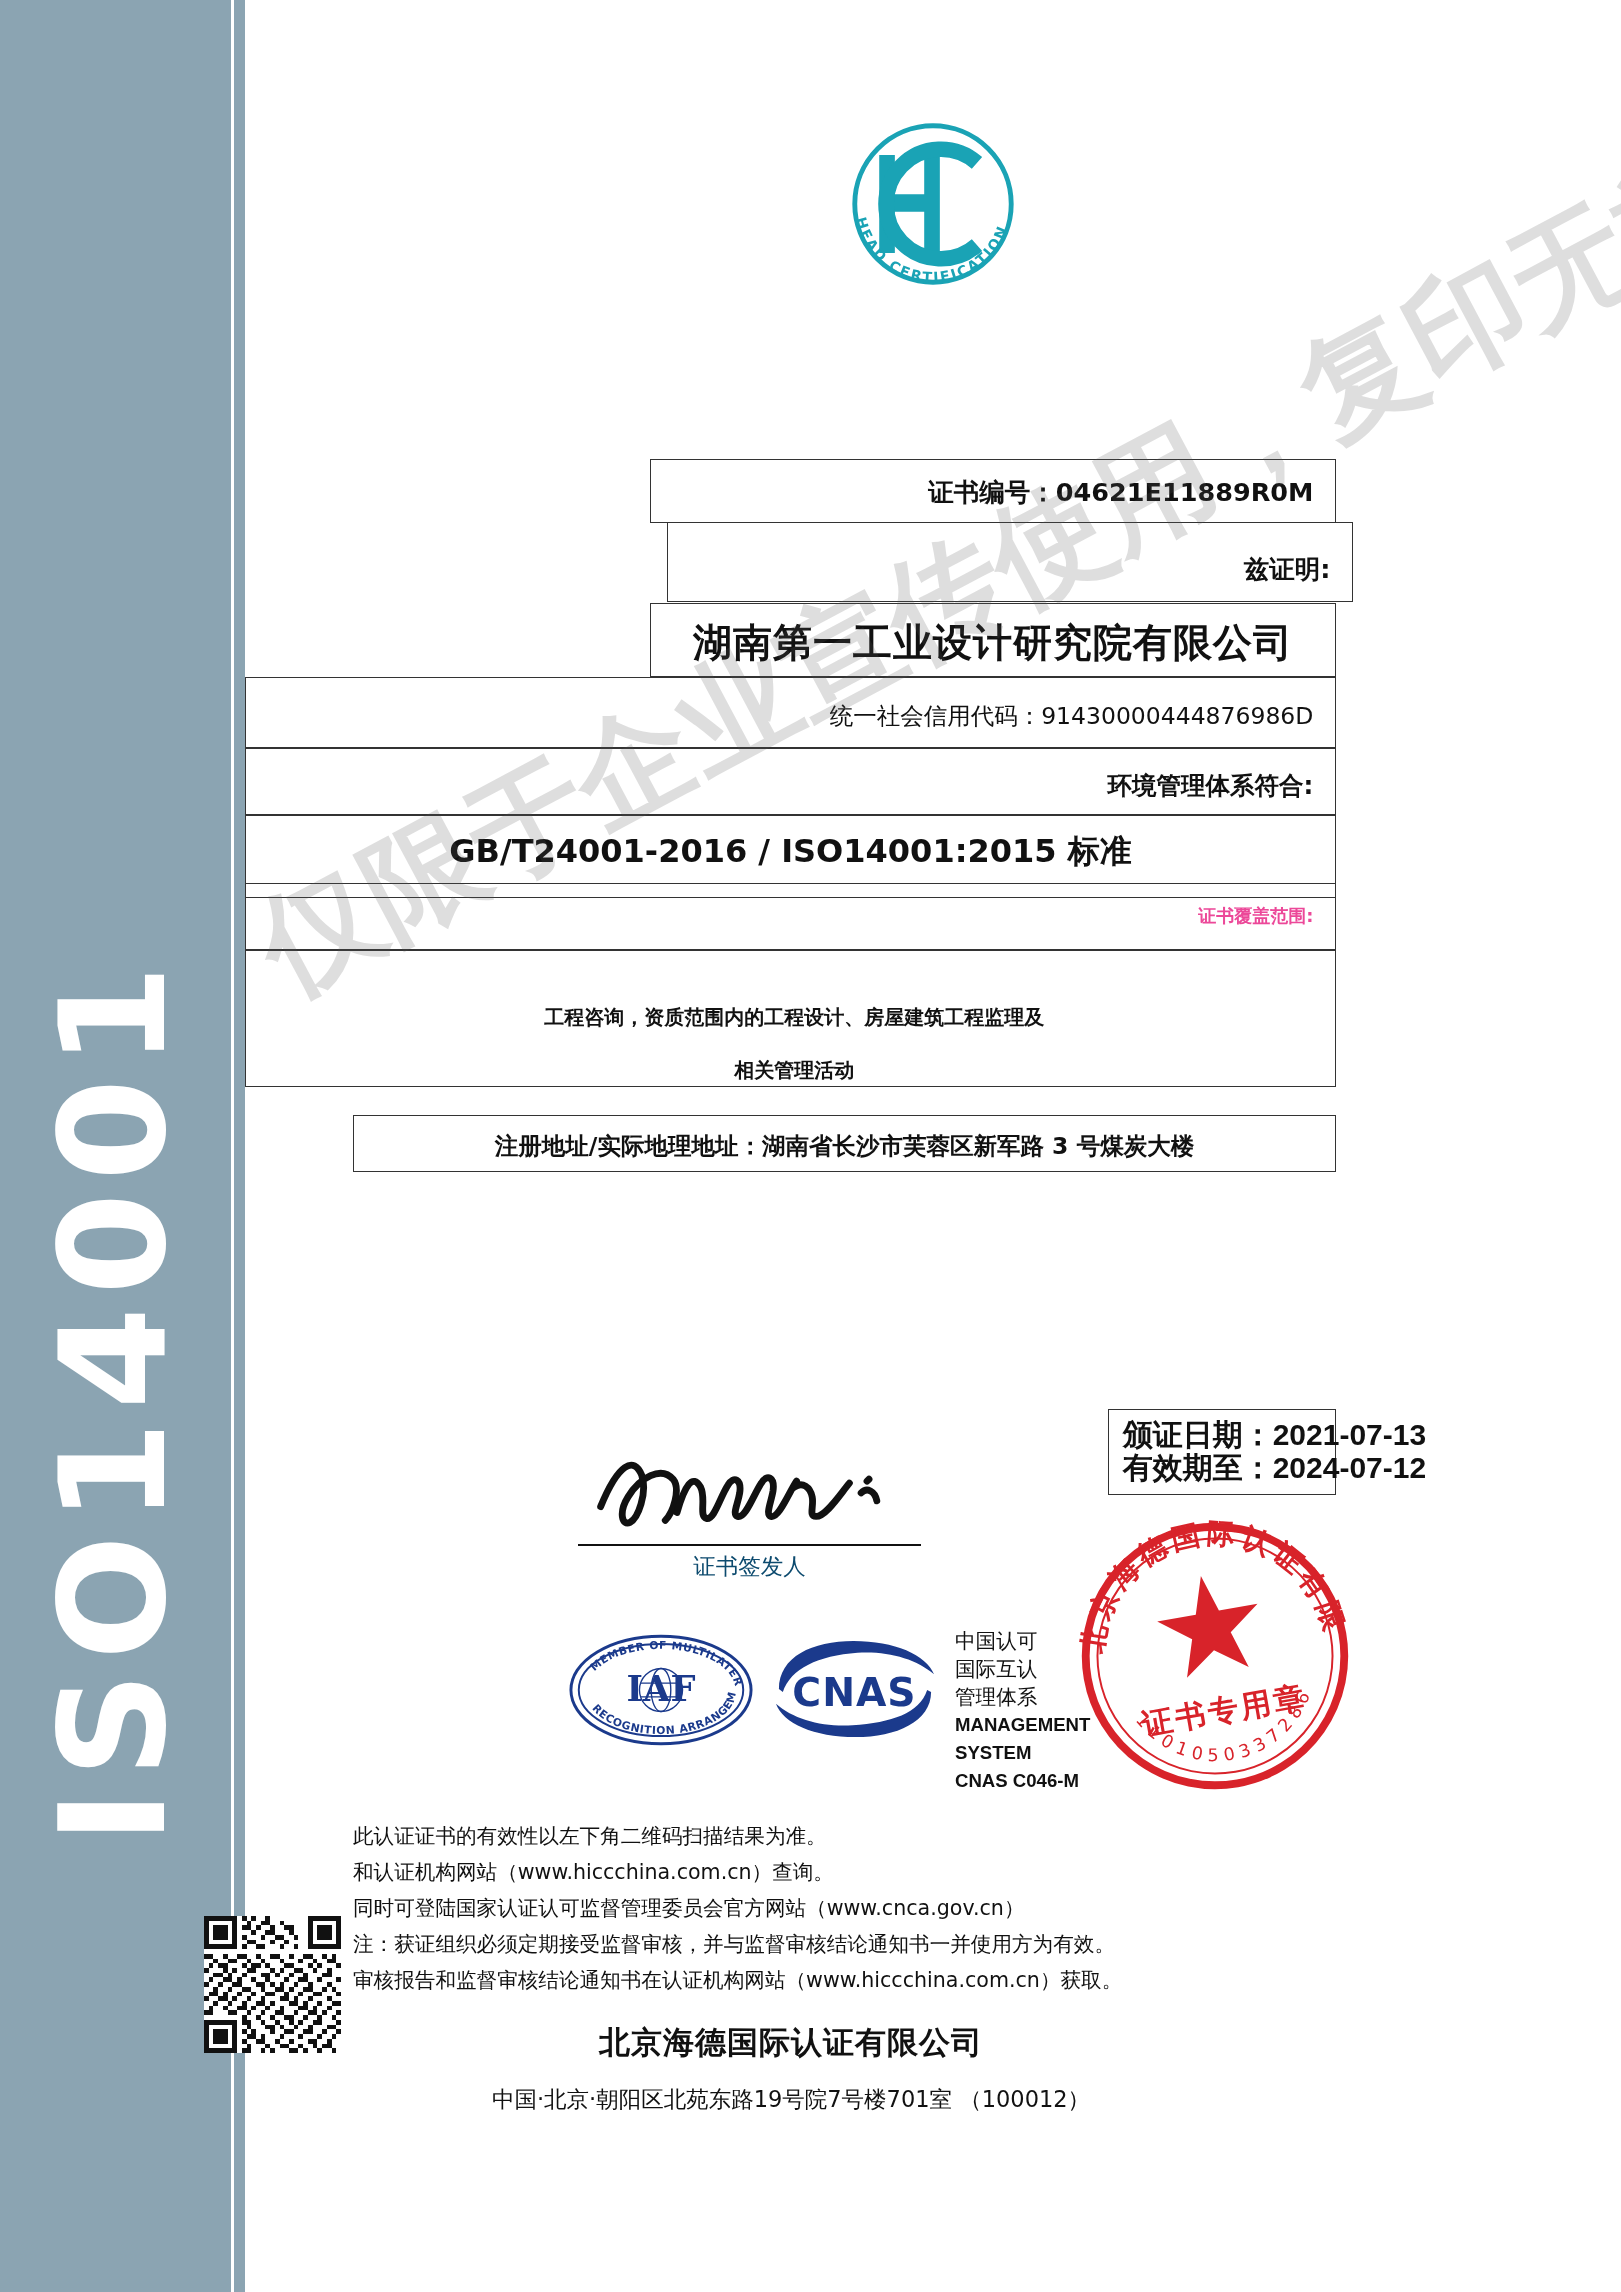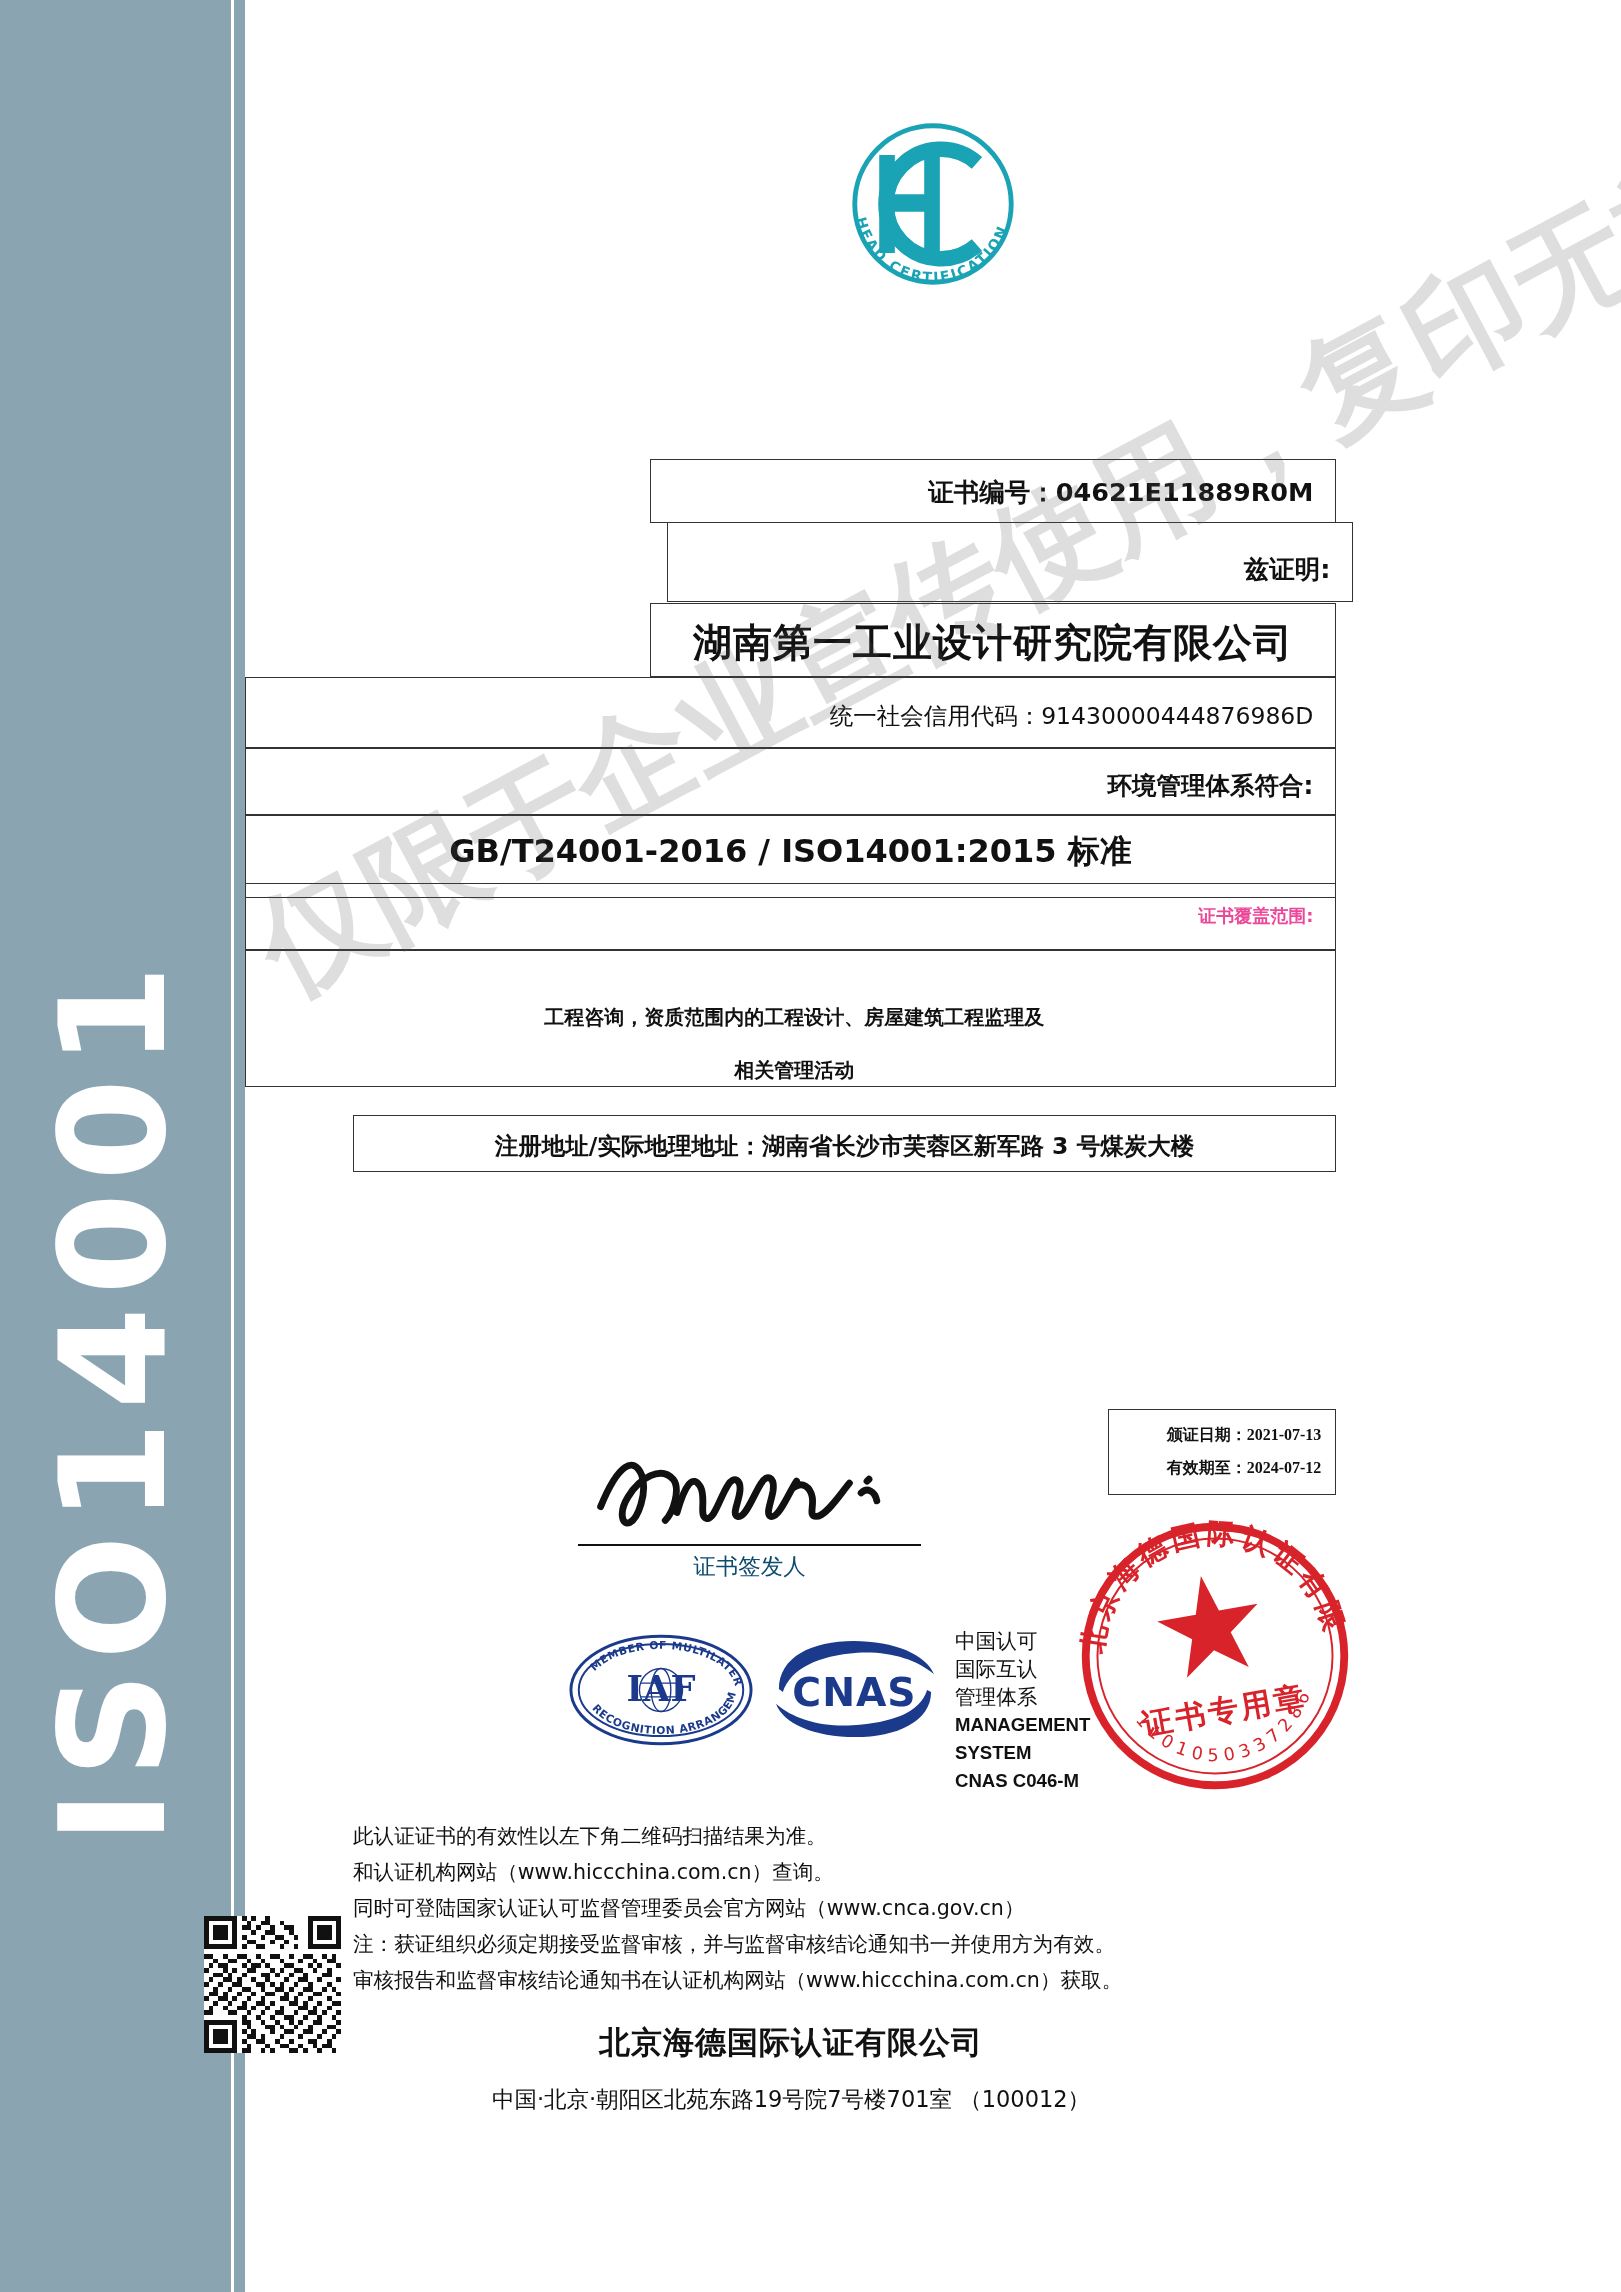--- a/index.html
+++ b/index.html
@@ -239,25 +239,25 @@
   .date-box {
     position: absolute;
     left: 863px;
     top: 1409px;
     width: 228px;
     border: 1px solid #333;
     box-sizing: border-box;
     padding: 7.8px 13.7px 9.8px 13.7px;
   }
   .date-line {
-    font-size: 16px;
+    font-size: 30px;
     font-weight: bold;
     color: #111;
     text-align: right;
-    font-family: Liberation Serif, serif;
+    font-family: Liberation Sans, sans-serif;
     line-height: 33px;
     white-space: nowrap;
   }
 
   
   .sign-wrap {
     position: absolute;
     left: 328px;
     top: 1426px;
     width: 353px;

